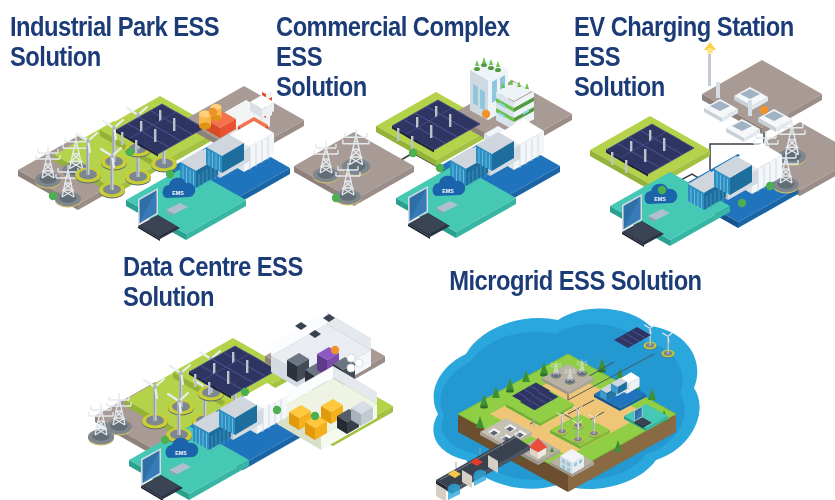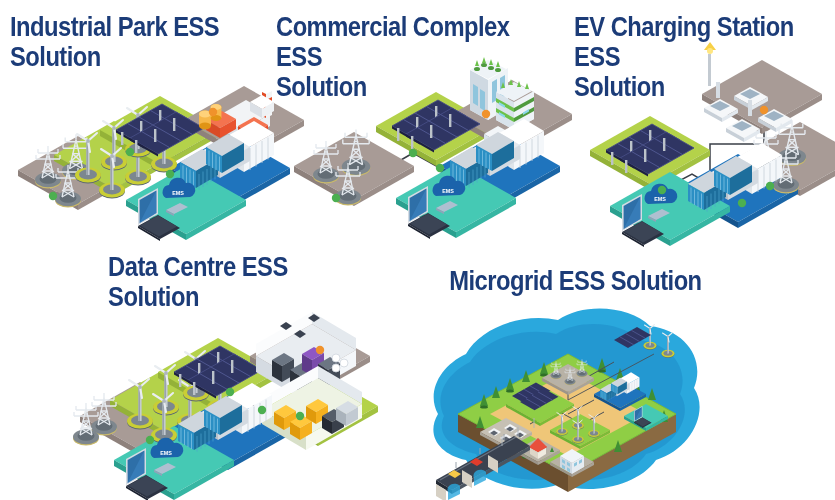--- a/index.html
+++ b/index.html
@@ -533,21 +533,21 @@
         <g>
           <circle cx="88" cy="142" r="4.2" fill="#4caf50"></circle>
           <circle cx="168" cy="155" r="4.2" fill="#4caf50"></circle>
           <circle cx="196" cy="138" r="4.2" fill="#4caf50"></circle>
           <circle cx="190" cy="62" r="4.2" fill="#f0922b"></circle>
         </g>
       </svg>
     </div>
   </div>
 
-  <div class="card" style="left:72px;top:240px;width:320px;height:260px;">
+  <div class="card" style="left:87px;top:240px;width:320px;height:260px;">
     <div class="title ctr" style="left:18px;top:12px;">Data Centre ESS Solution</div>
     <div class="art" style="left:0px;top:48px;">
       <svg width="320" height="200" viewBox="0 0 320 200">
         <g stroke="#3a3f47" stroke-width="1.5" fill="none">
           <path d="M78,152 L112,132 L158,104"></path>
           <path d="M158,104 L190,122"></path>
           <path d="M190,122 L218,106"></path>
           <path d="M130,120 L142,127"></path>
           <path d="M158,104 L158,78 L248,78 L248,62"></path>
           <path d="M204,114 L228,128"></path>

